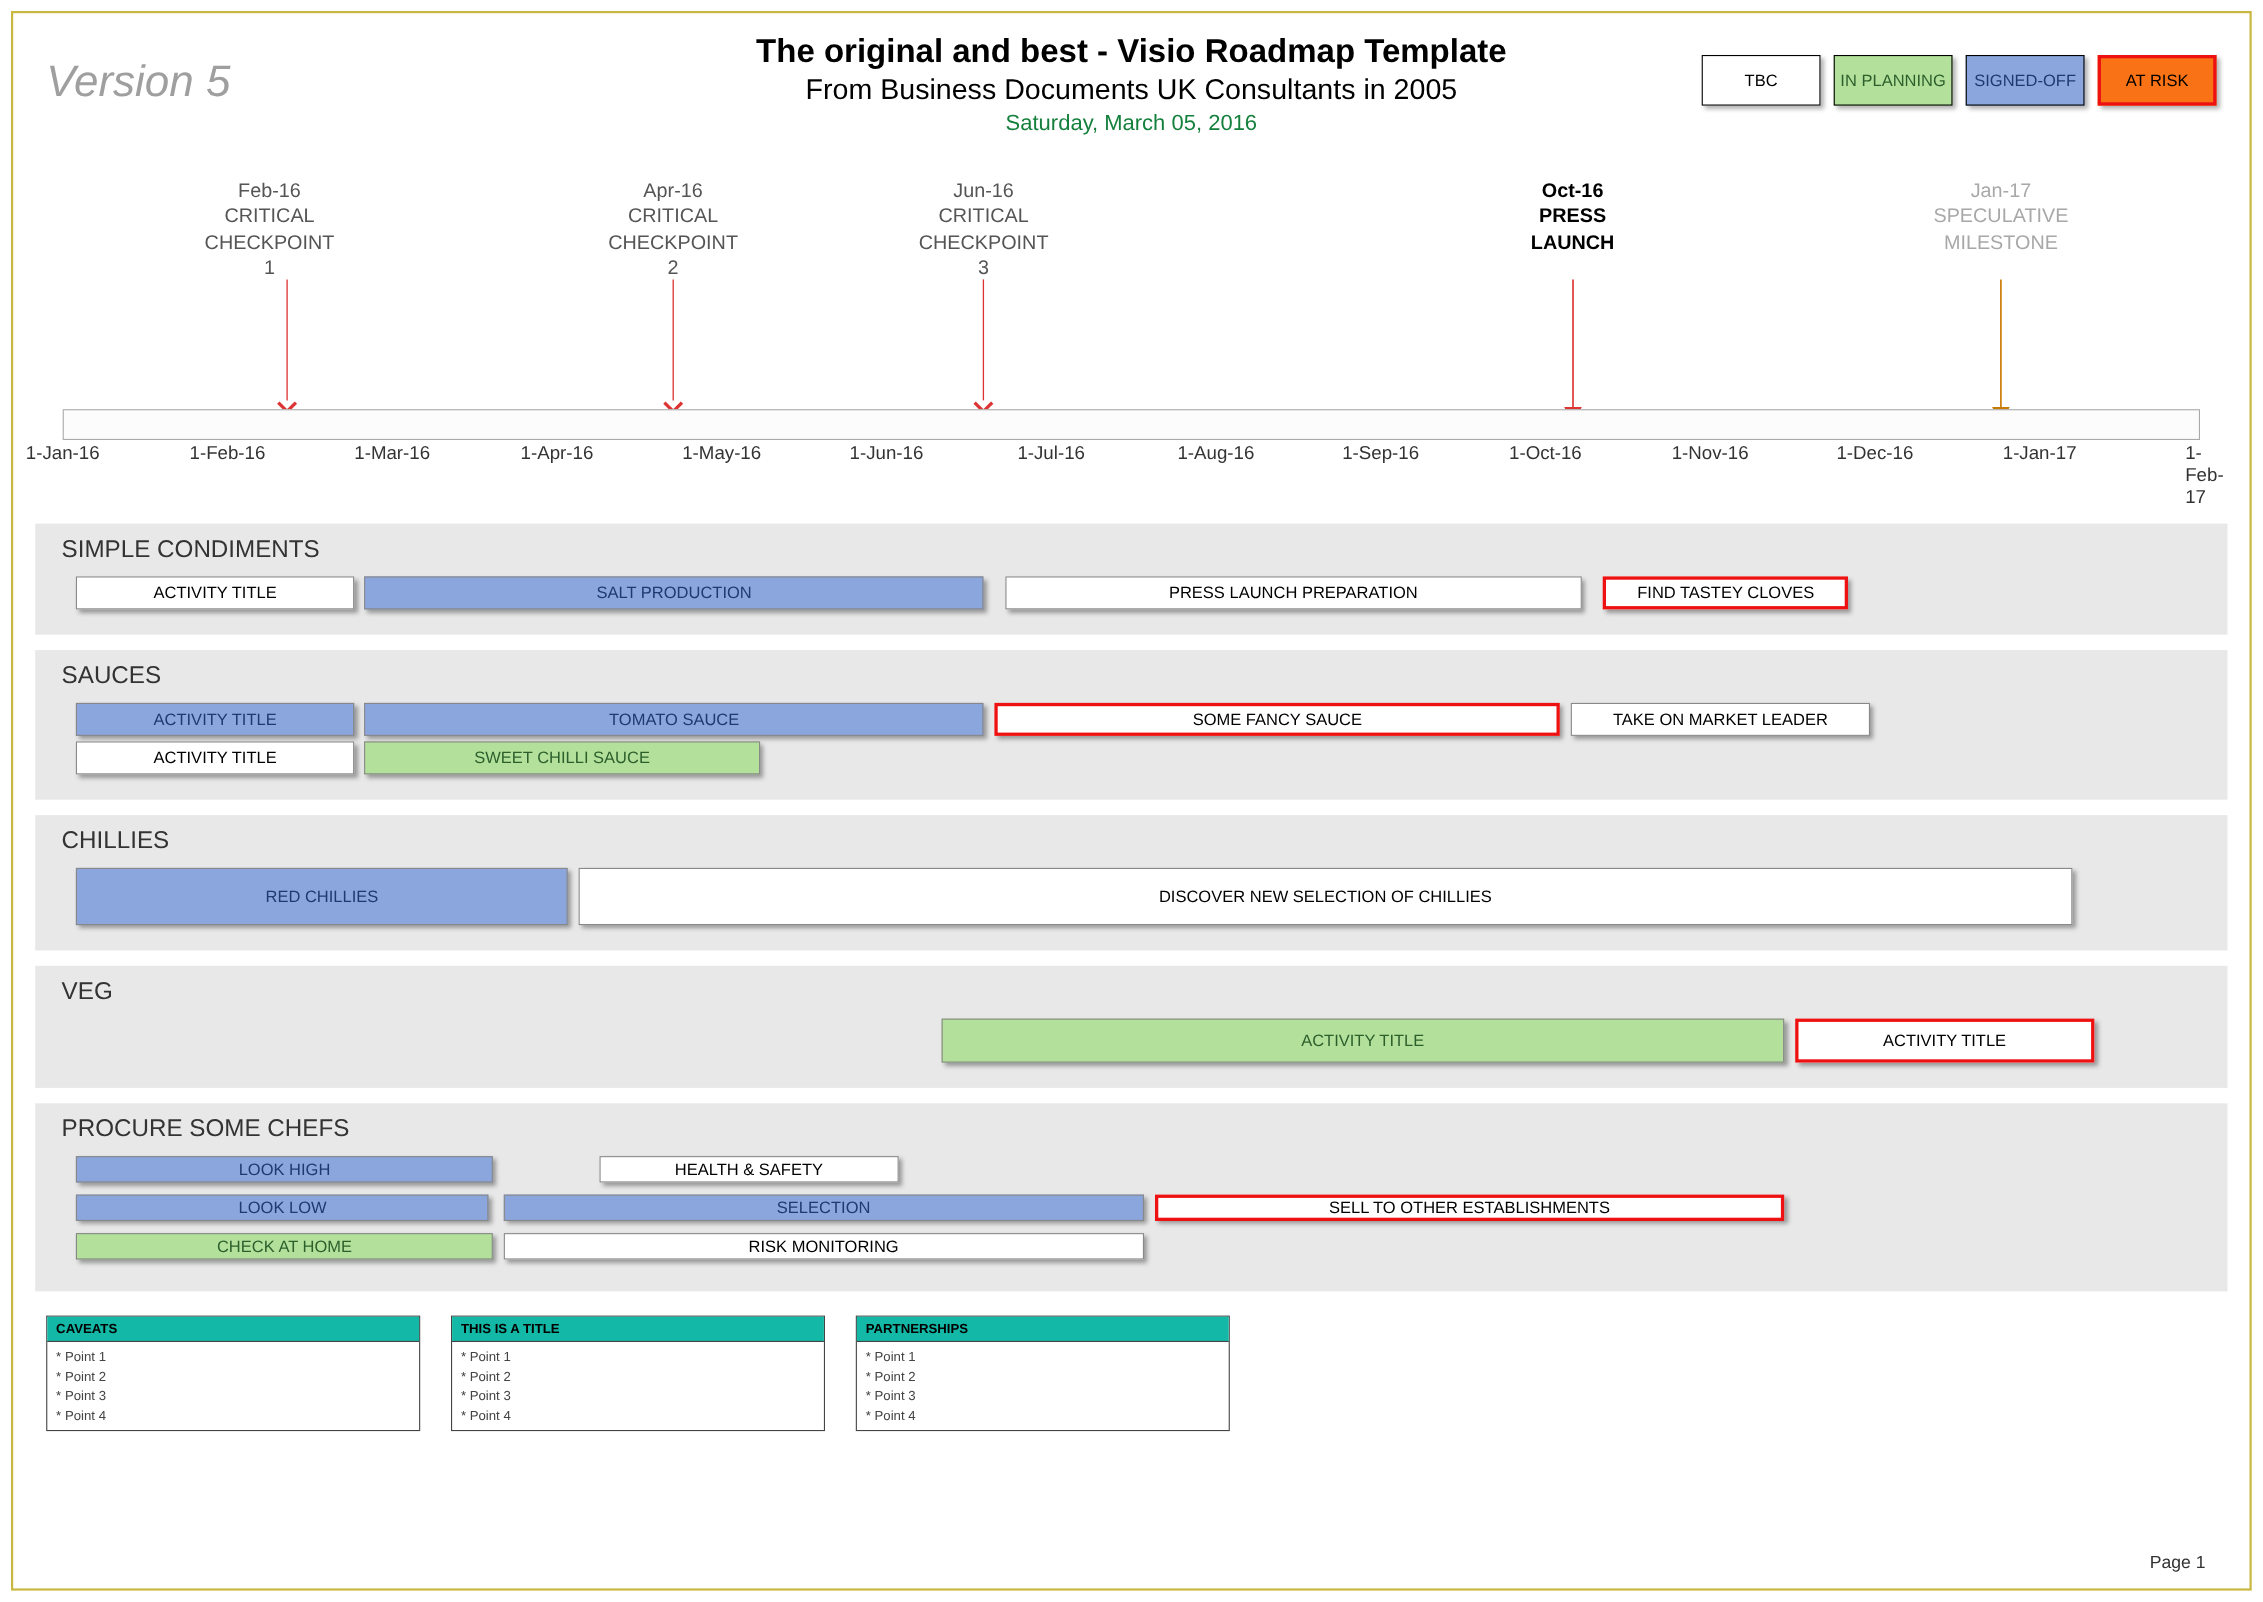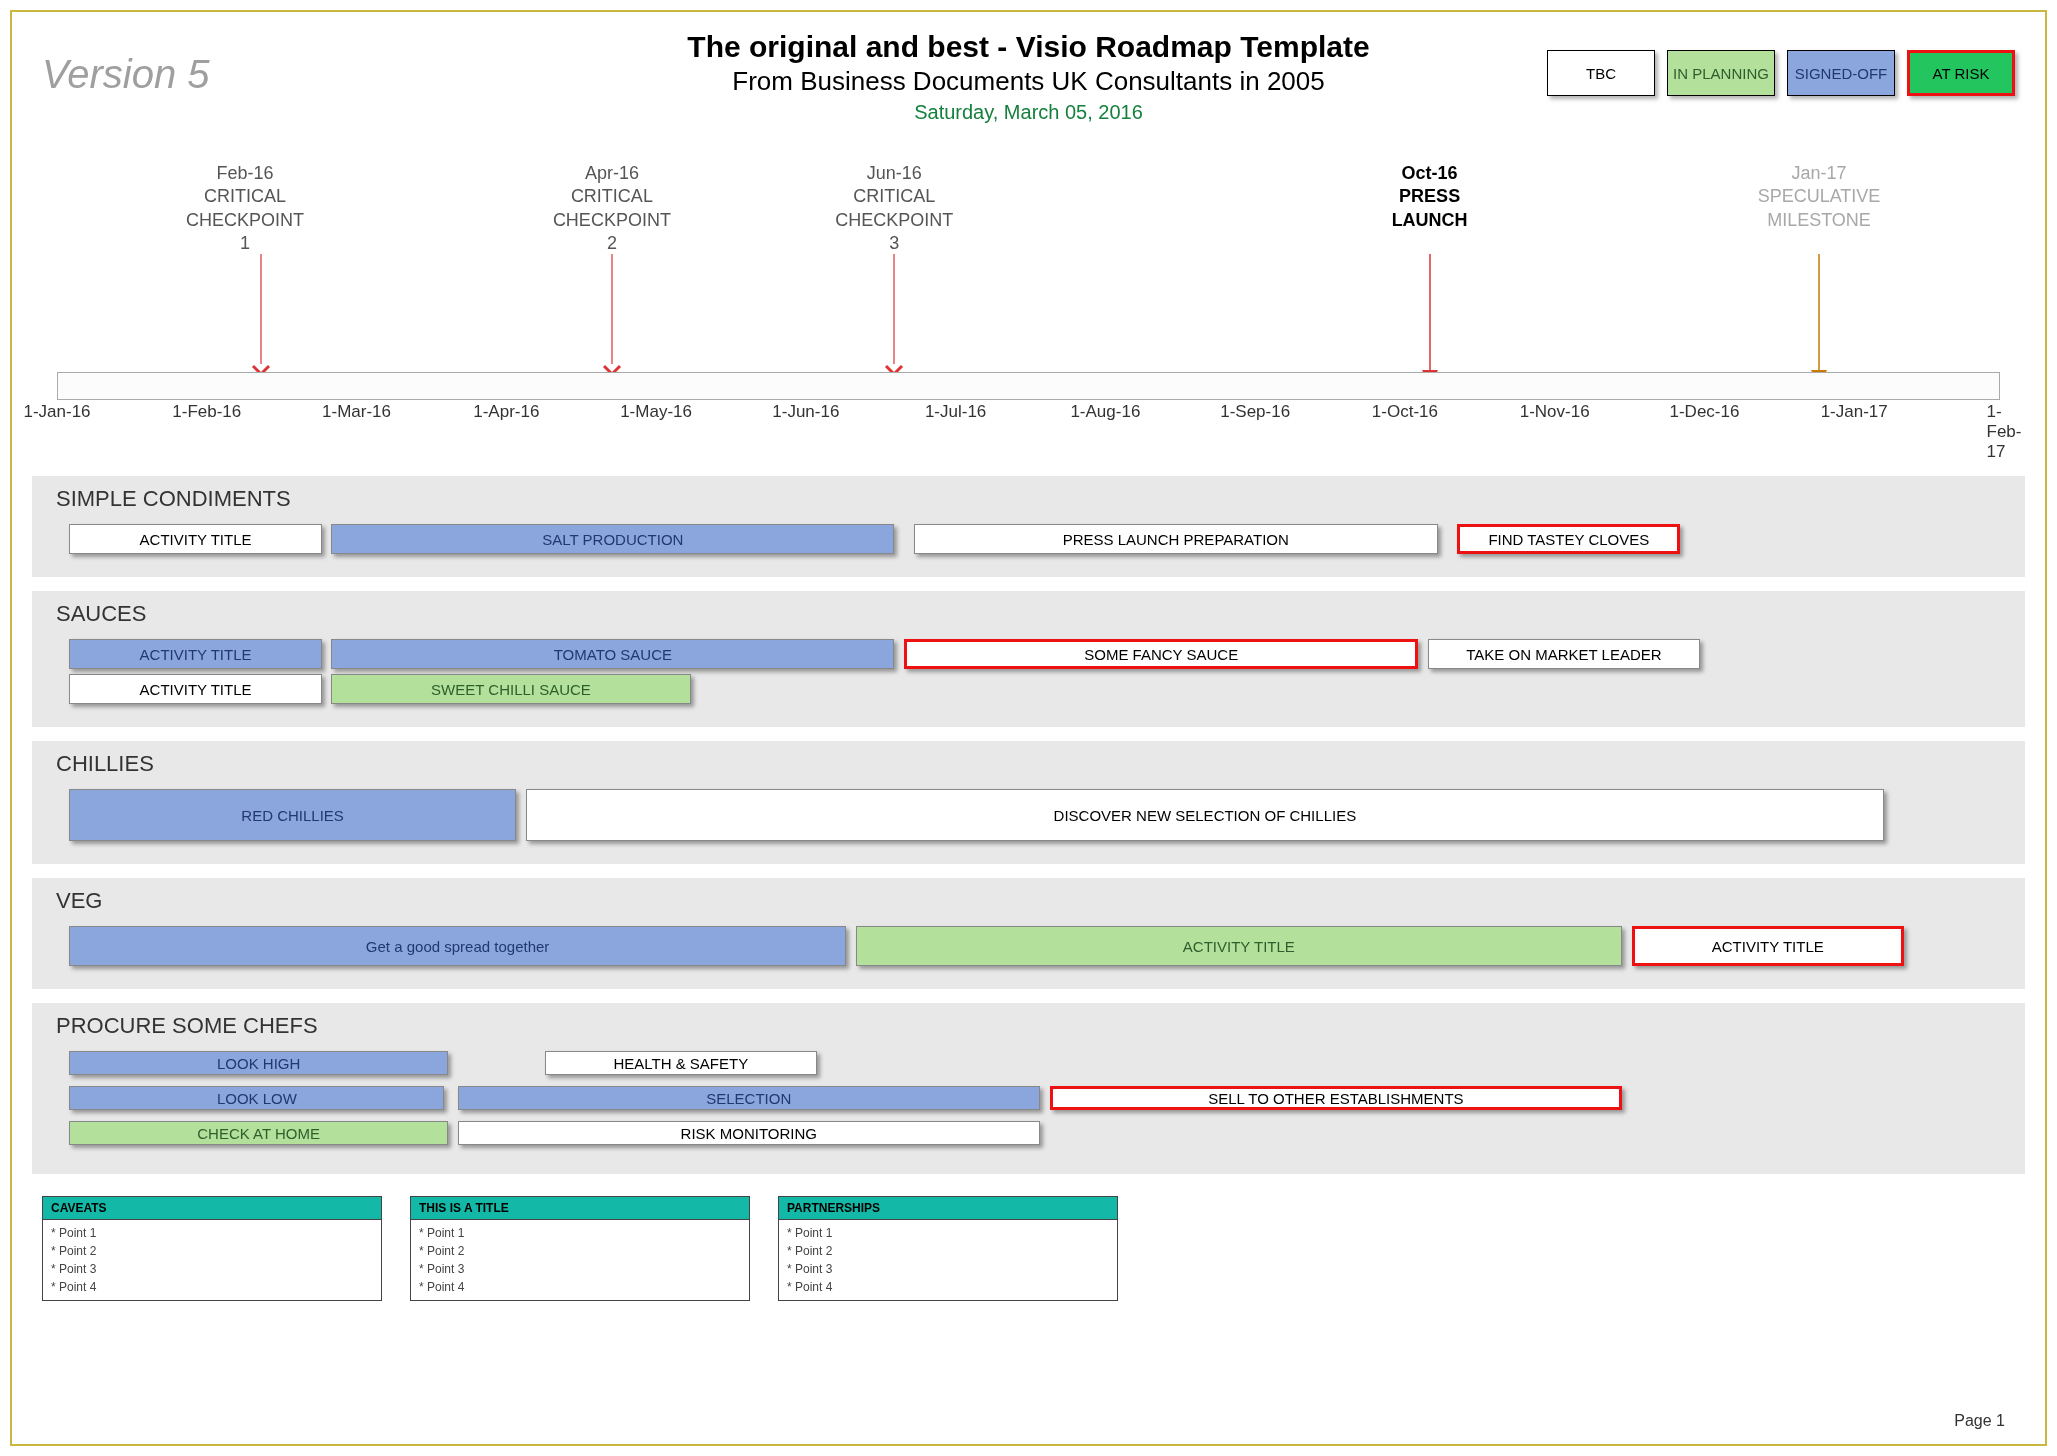--- a/index.html
+++ b/index.html
@@ -9,21 +9,21 @@
 .version{position:absolute;left:30px;top:40px;font-size:40px;color:#9f9f9f;font-style:italic}
 .title-block{text-align:center}
 .title{font-size:30px;font-weight:bold;color:#000}
 .subtitle{font-size:26px;color:#000;margin-top:2px}
 .date{font-size:20px;color:#15803d;margin-top:4px}
 .legend{position:absolute;right:30px;top:38px;display:flex;gap:12px}
 .legend-box{width:108px;height:46px;font-size:15px;display:flex;align-items:center;justify-content:center;text-align:center;border:1px solid #000;box-shadow:3px 3px 4px rgba(0,0,0,.3);padding:2px}
 .tbc{background:#fff}
 .inplan{background:#b3e19b;color:#2d5f2d}
 .signed{background:#8ba6dc;color:#1f3a6e}
-.risk{background:#22c55e;border:3px solid #e11}
+.risk{background:#f97316;border:3px solid #e11}
 
 .timeline-wrap{position:relative;margin:30px 30px 10px;height:300px}
 .milestone{position:absolute;top:0;text-align:center;font-size:18px;color:#555;width:180px;transform:translateX(-50%);line-height:1.3}
 .milestone.bold{color:#000;font-weight:bold}
 .milestone.spec{color:#a8a8a8}
 .ms-line{position:absolute;top:92px;height:120px}
 .ms-line svg{overflow:visible}
 .tl-bar{position:absolute;top:210px;left:15px;right:15px;height:28px;background:#fcfcfc;border:1px solid #aaa}
 .tick{position:absolute;top:240px;font-size:17px;color:#333;transform:translateX(-50%)}
 
@@ -152,21 +152,20 @@
       <div class="section">
         <div class="section-title">CHILLIES</div>
         <div class="row" style="height: 52px;">
           <div class="bar signed" style="left: 19.41px; width: 446.43px; height: 52px;">RED CHILLIES</div>
           <div class="bar tbc" style="left: 475.545px; width: 1358.7px; height: 52px;">DISCOVER NEW SELECTION OF CHILLIES</div>
         </div>
       </div>
       <div class="section">
         <div class="section-title">VEG</div>
         <div class="row" style="height: 40px;">
-          <div class="bar signed" style="left: 19.41px; width: 776.4px; height: 40px;">Get a good spread together</div>
           <div class="bar inplan" style="left: 805.515px; width: 766.695px; height: 40px;">ACTIVITY TITLE</div>
           <div class="bar risk" style="left: 1581.91px; width: 271.74px; height: 40px;">ACTIVITY TITLE</div>
         </div>
       </div>
       <div class="section">
         <div class="section-title">PROCURE SOME CHEFS</div>
         <div class="row" style="height: 30px;">
           <div class="bar signed" style="left: 19.41px; width: 378.495px; height: 24px;">LOOK HIGH</div>
           <div class="bar tbc" style="left: 494.955px; width: 271.74px; height: 24px;">HEALTH &amp; SAFETY</div>
         </div>

